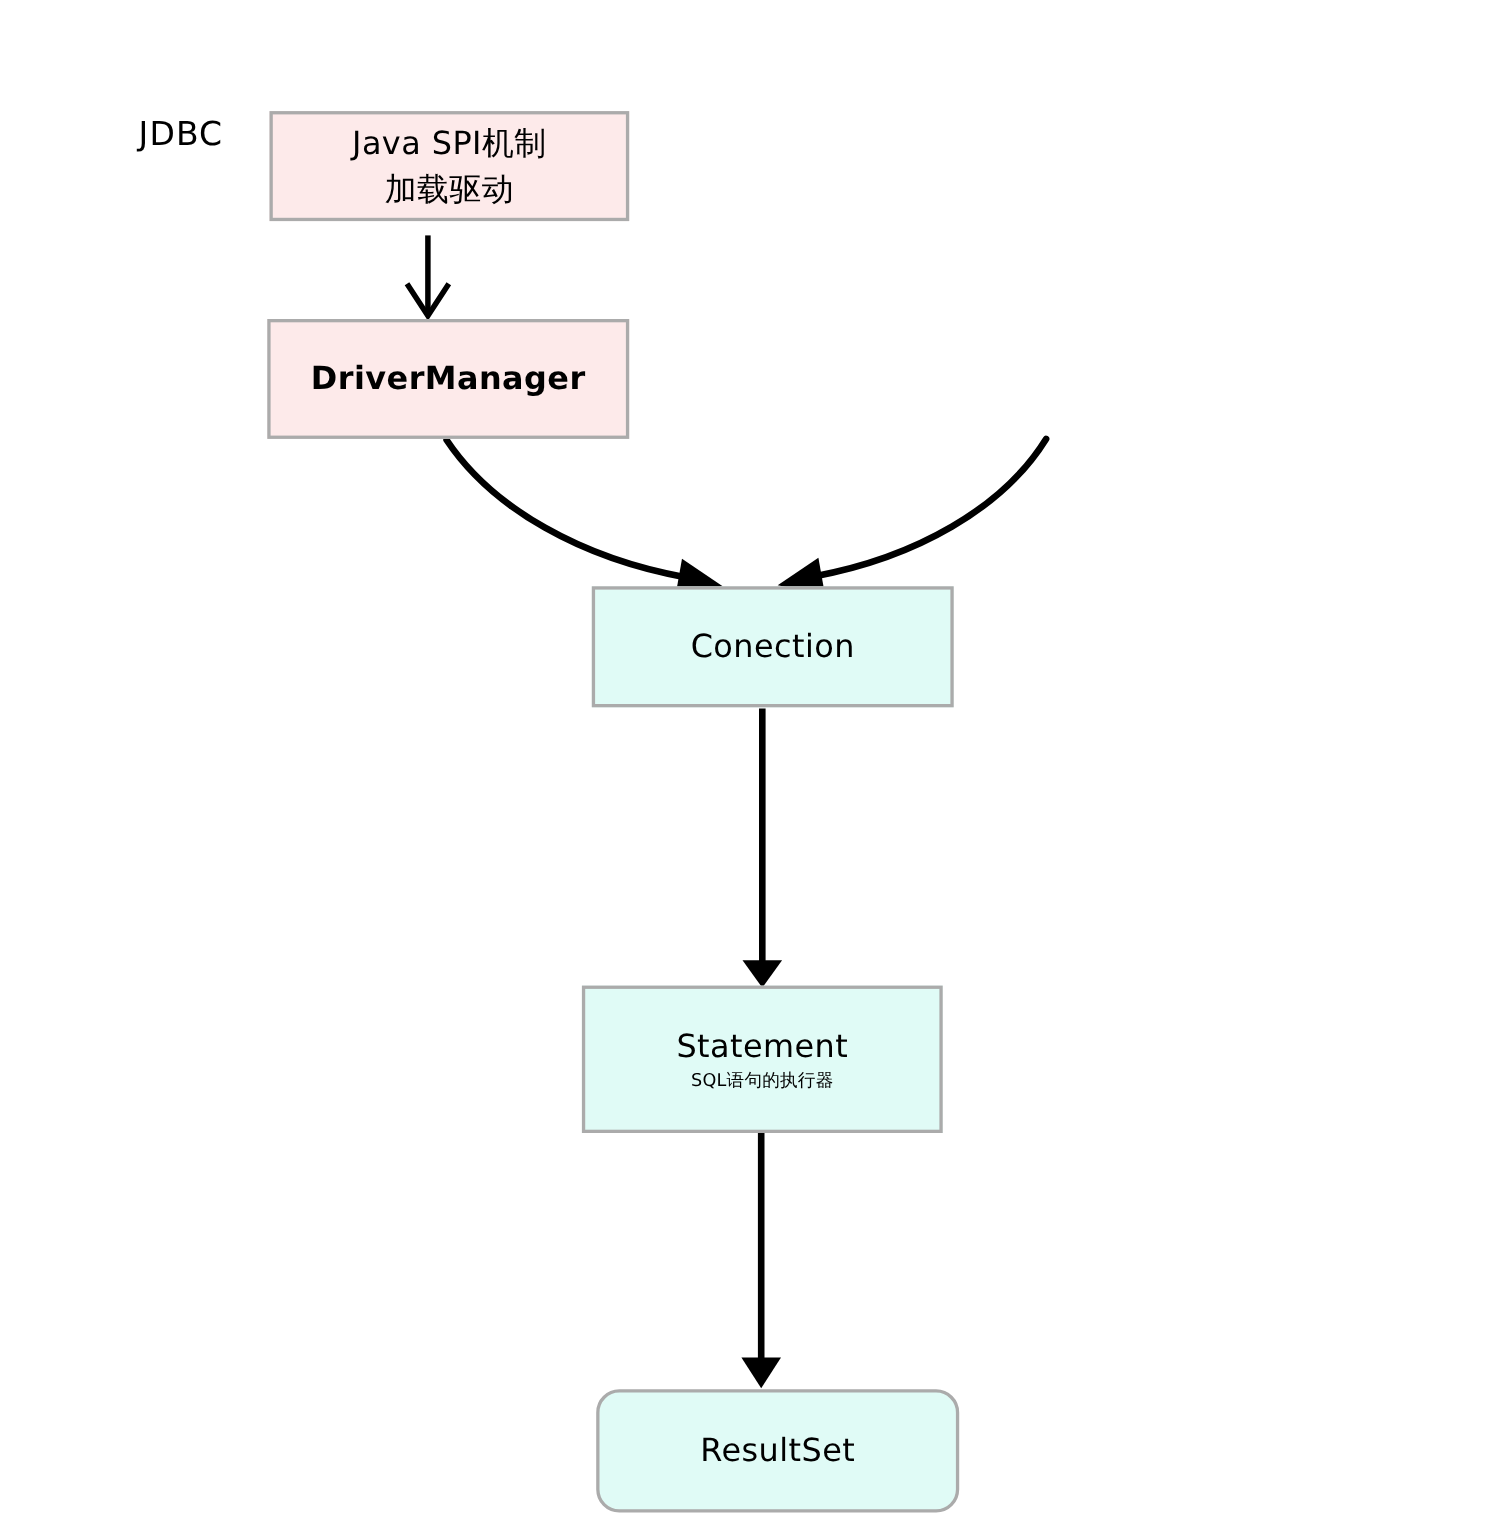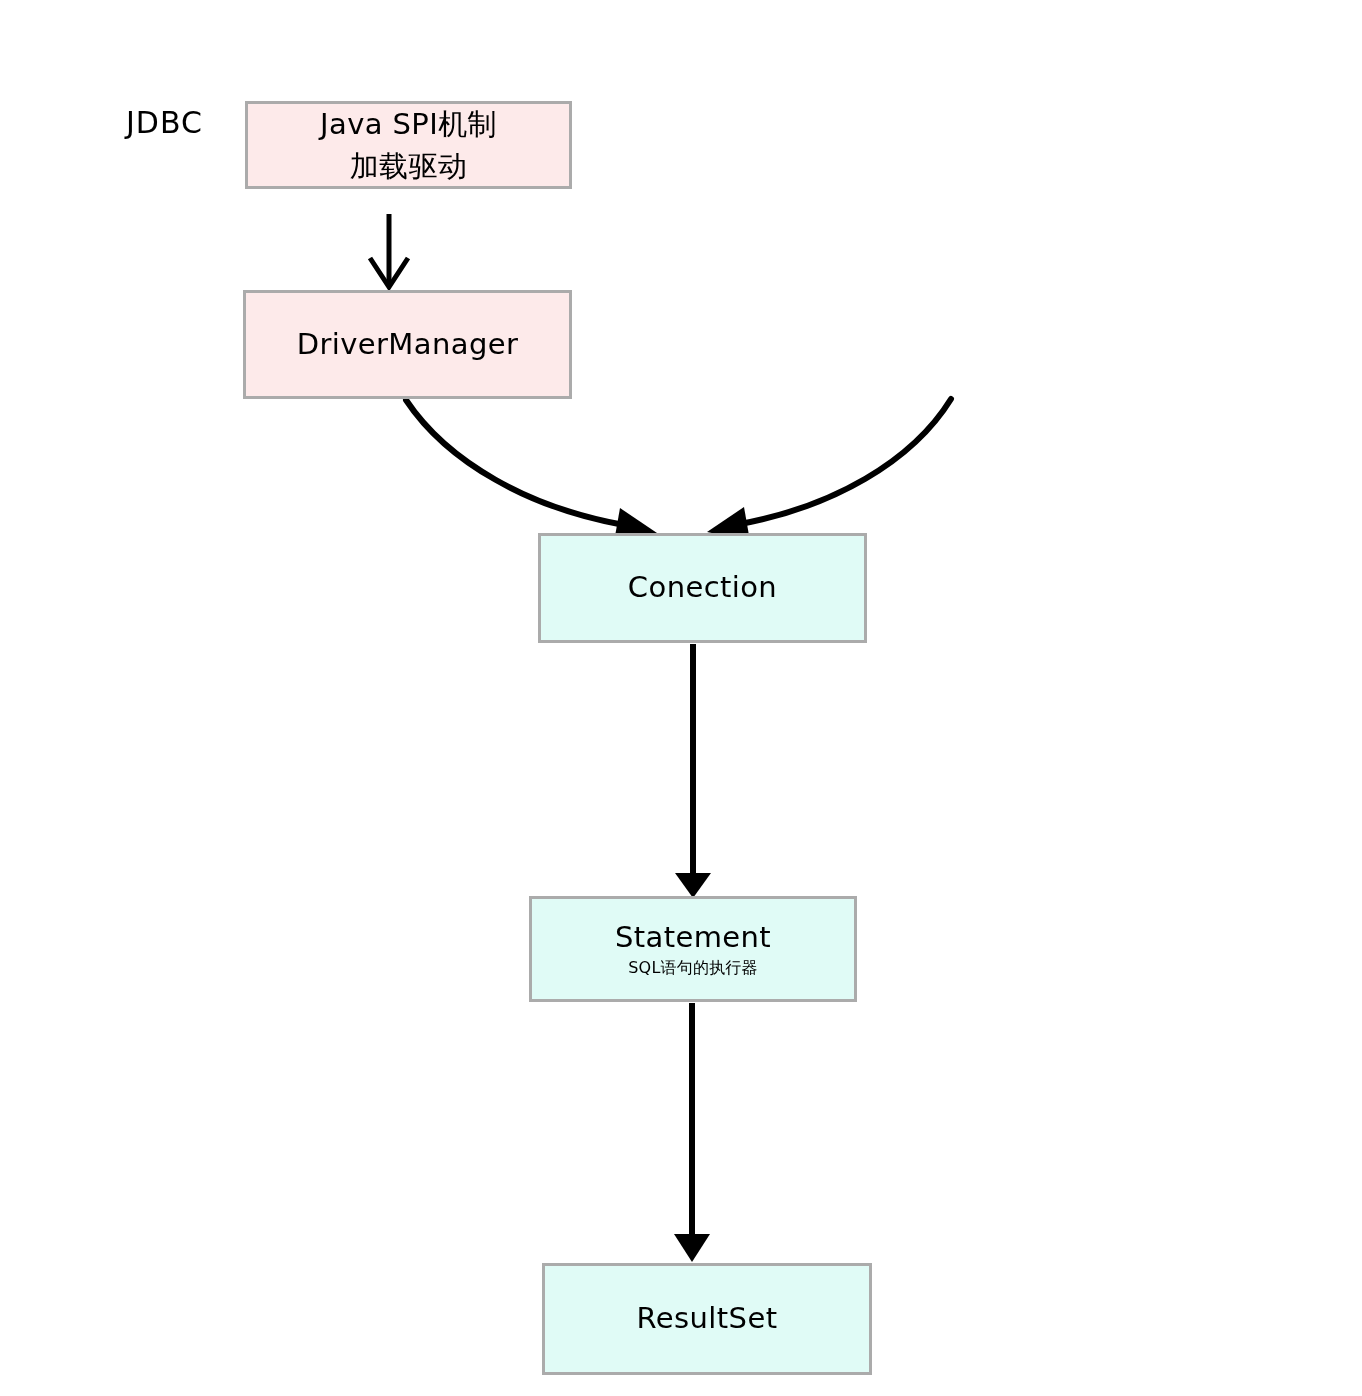--- a/index.html
+++ b/index.html
@@ -49,26 +49,26 @@
     line-height: 1.30;
     letter-spacing: 0.2px;
     white-space: nowrap;
     margin-top: 2px;
   }
   .node.two-line .line-main {
     font-size: 29px;
     line-height: 1.45;
   }
   
-  #node-spi      { left: 245px; top: 101px;  width: 327px; height: 88px; background: #fdeaea; }
-  #node-dm       { left: 243px; top: 290px;  width: 329px; height: 109px; background: #fdeaea; }
+  #node-spi      { left: 245px; top: 101px;  width: 327px; height: 100px; background: #fdeaea; }
+  #node-dm       { left: 243px; top: 290px;  width: 329px; height: 109px; background: #fdeaea; font-weight: bold; }
   #node-ds       { left: 771px; top: 290px;  width: 330px; height: 108px; background: #fbbfae; }
   #node-conn     { left: 514px; top: 533px;  width: 329px; height: 110px; background: #e0fbf6; margin-left: 24px; }
-  #node-stmt     { left: 529px; top: 896px;  width: 328px; height: 106px; background: #e0fbf6; }
-  #node-rs       { left: 542px; top: 1263px; width: 330px; height: 112px; background: #e0fbf6; }
+  #node-stmt     { left: 529px; top: 896px;  width: 328px; height: 134px; background: #e0fbf6; }
+  #node-rs       { left: 542px; top: 1263px; width: 330px; height: 112px; background: #e0fbf6; border-radius: 21px; }
 
   #group-label-jdbc {
     position: absolute;
     left: 126px;
     top: 105px;
     font-size: 30px;
     letter-spacing: 1px;
     color: #000000;
     white-space: nowrap;
   }

